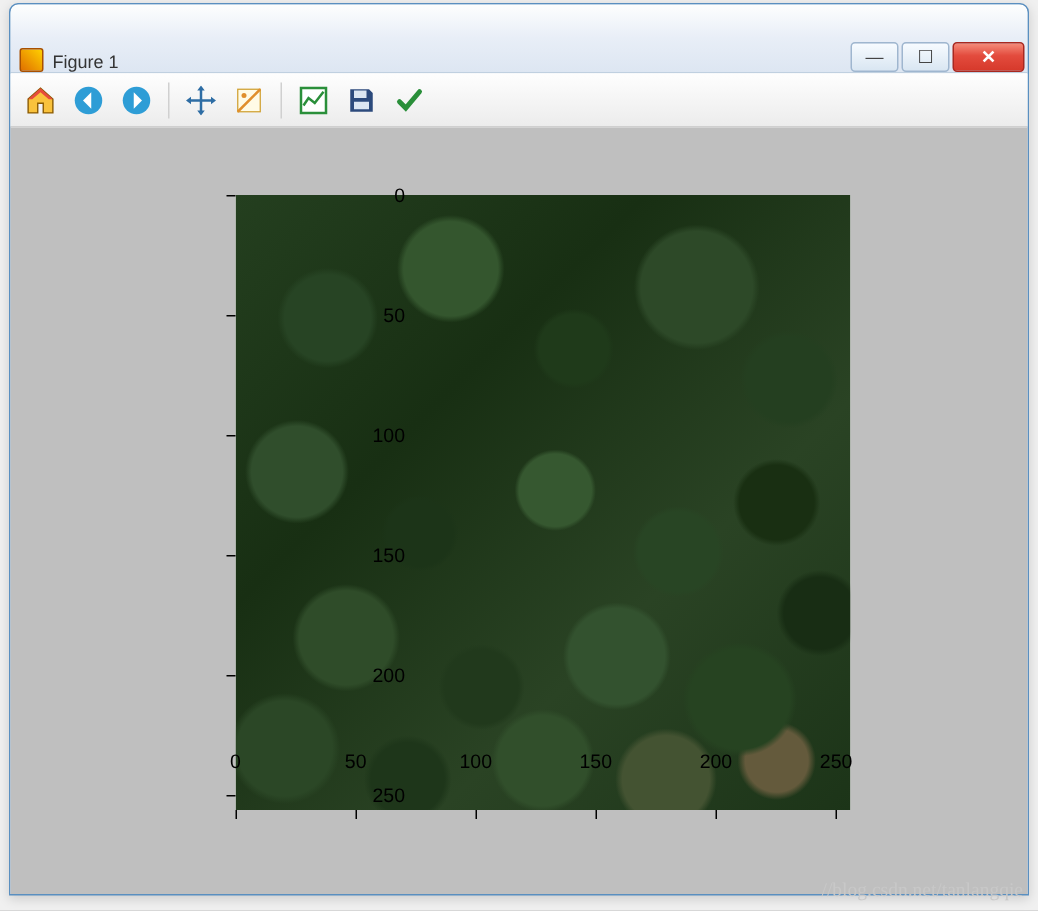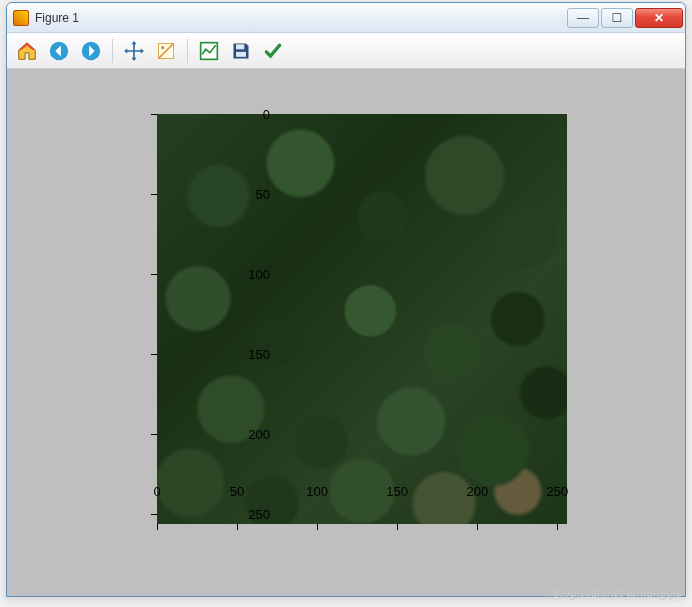--- a/index.html
+++ b/index.html
@@ -17,26 +17,26 @@
       height: 595px;
       margin: 2px auto;
       border: 1px solid #5a8fc0;
       border-radius: 6px 6px 0 0;
       background: #fff;
       box-shadow: 0 2px 8px rgba(0,0,0,0.15);
       display: flex;
       flex-direction: column;
     }
     .titlebar {
-      height: 30px;
+      height: 46px;
       background: linear-gradient(to bottom, #fdfefe, #e8eef7 50%, #dde6f2);
       border-bottom: 1px solid #c0d0e0;
       border-radius: 6px 6px 0 0;
       display: flex;
-      align-items: center;
+      align-items: flex-end;
       padding: 0 2px 0 6px;
     }
     .app-icon {
       width: 16px; height: 16px;
       background: linear-gradient(45deg,#e07000,#ffd000);
       border: 1px solid #a85000;
       margin-right: 6px;
       border-radius: 2px;
     }
     .title-text { color: #333; font-size: 12px; flex: 0 0 auto; }
@@ -136,21 +136,20 @@
     }
     .xtick-mark {
       position: absolute;
       top: 410px; height: 6px; width: 1px; background: #000;
     }
     .watermark {
       position: absolute;
       bottom: 6px; right: 10px;
       color: #c8c8c8;
       font-size: 13px;
-      font-style: italic;
       font-family: Georgia, serif;
       pointer-events: none;
     }
   </style>
 </head>
 <body>
 
 <div class="window">
 
   <div class="titlebar">

